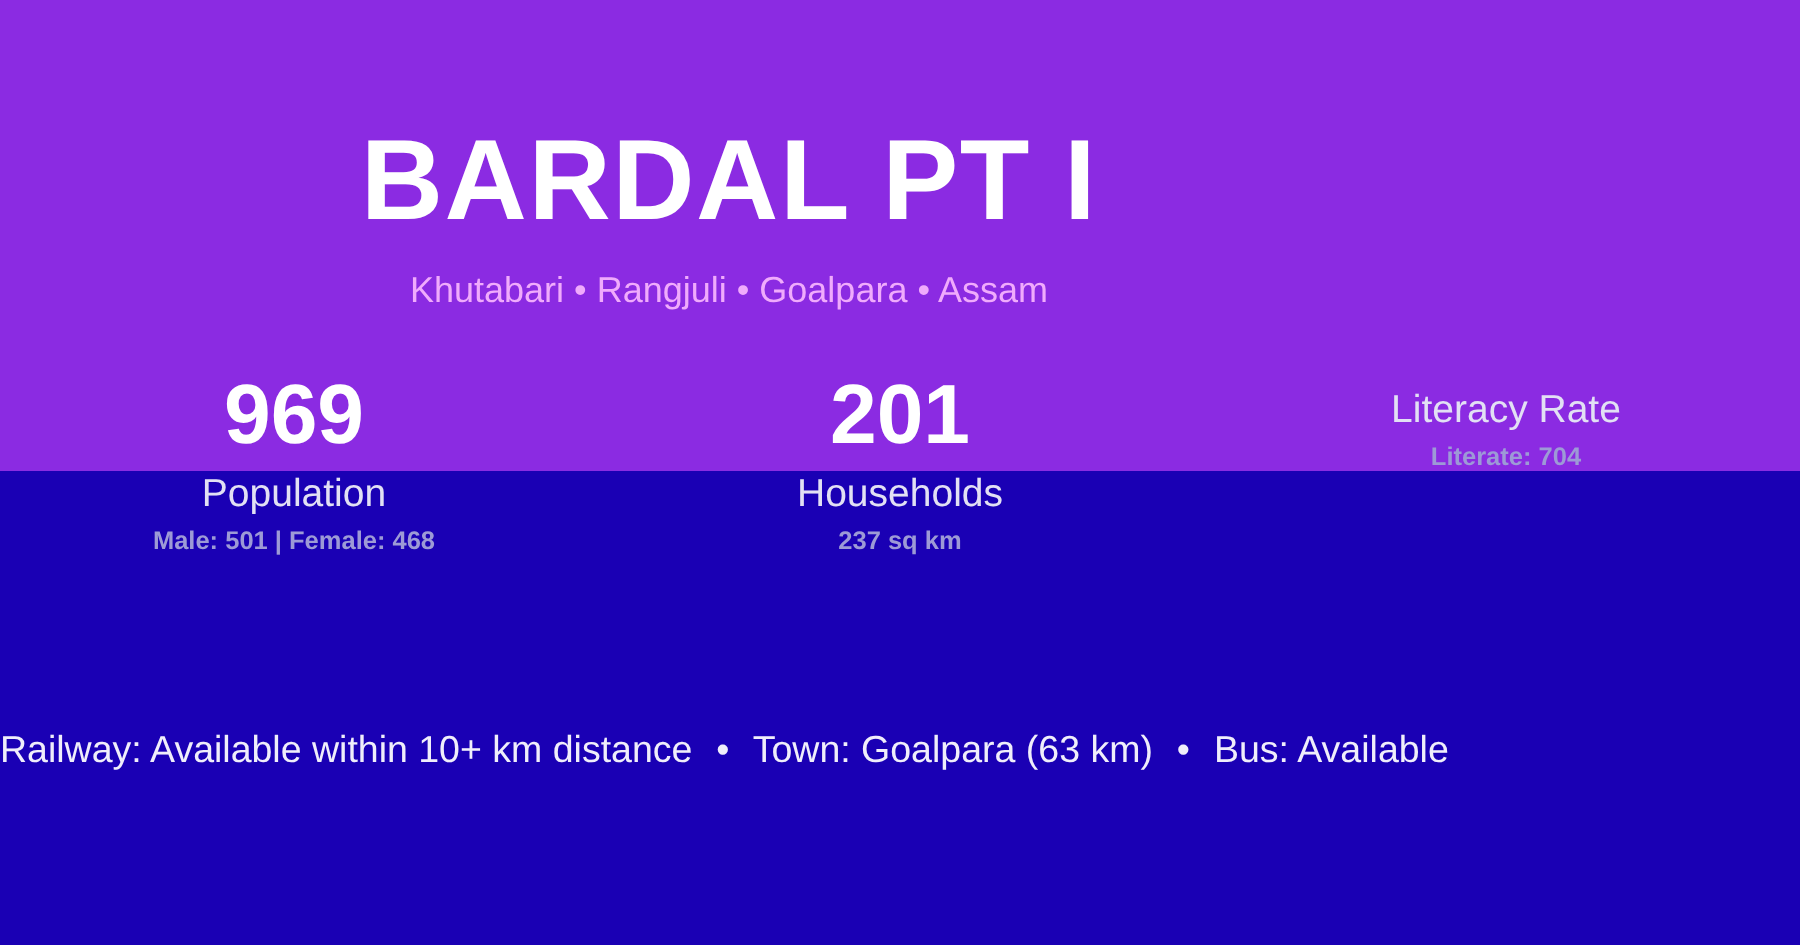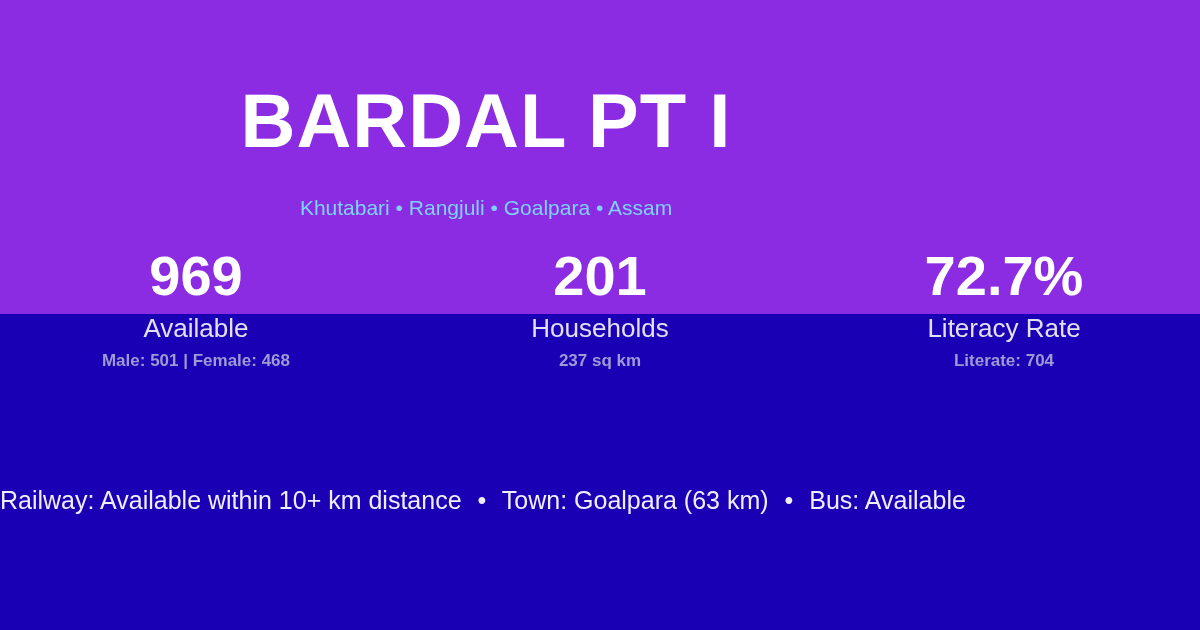--- a/index.html
+++ b/index.html
@@ -51,26 +51,26 @@
     margin: 0;
     padding-top: 83px;
     font-size: 76px;
     font-weight: 700;
     letter-spacing: 1px;
     line-height: 1.0;
     color: #ffffff;
     white-space: nowrap;
   }
   .village-subtitle {
-    margin: 15px;
+    margin: 0;
     padding-top: 23px;
-    font-size: 21px;
+    font-size: 24px;
     font-weight: 400;
     line-height: 1.0;
-    color: #7dd3fc;
+    color: #f0abfc;
     white-space: nowrap;
   }
 
   
   .stats-row {
     position: absolute;
     left: 0;
     top: 248px;
     width: 1200px;
     display: flex;
@@ -150,32 +150,31 @@
 
   <div class="header">
     <h1 class="village-title">BARDAL PT I</h1>
     <div class="village-subtitle">Khutabari • Rangjuli • Goalpara • Assam</div>
   </div>
 
   <div class="stats-row">
 
     <div class="stat-col">
       <div class="stat-value">969</div>
-      <div class="stat-label">Available</div>
+      <div class="stat-label">Population</div>
       <div class="stat-sub">Male: 501 | Female: 468</div>
     </div>
 
     <div class="stat-col">
       <div class="stat-value">201</div>
       <div class="stat-label">Households</div>
       <div class="stat-sub">237 sq km</div>
     </div>
 
     <div class="stat-col">
-      <div class="stat-value">72.7%</div>
       <div class="stat-label">Literacy Rate</div>
       <div class="stat-sub">Literate: 704</div>
     </div>
 
   </div>
 
   <div class="info-row">
     <span class="info-item">Railway: Available within 10+ km distance</span>
     <span class="info-sep">•</span>
     <span class="info-item">Town: Goalpara (63 km)</span>

